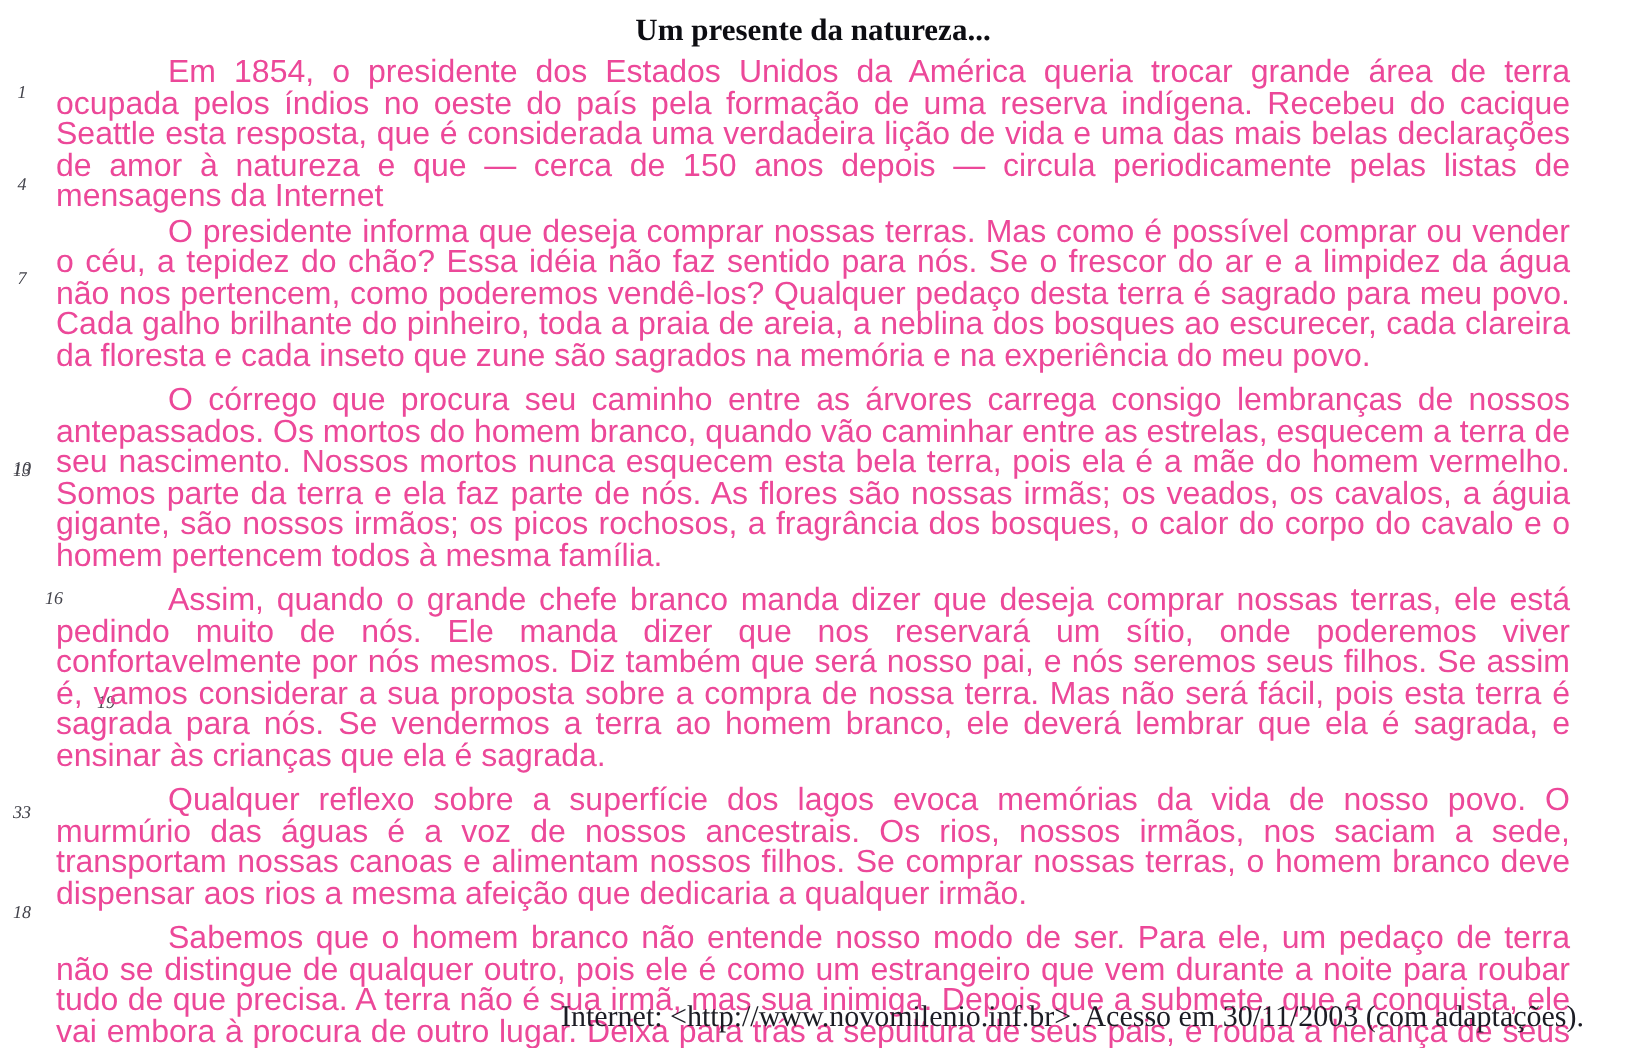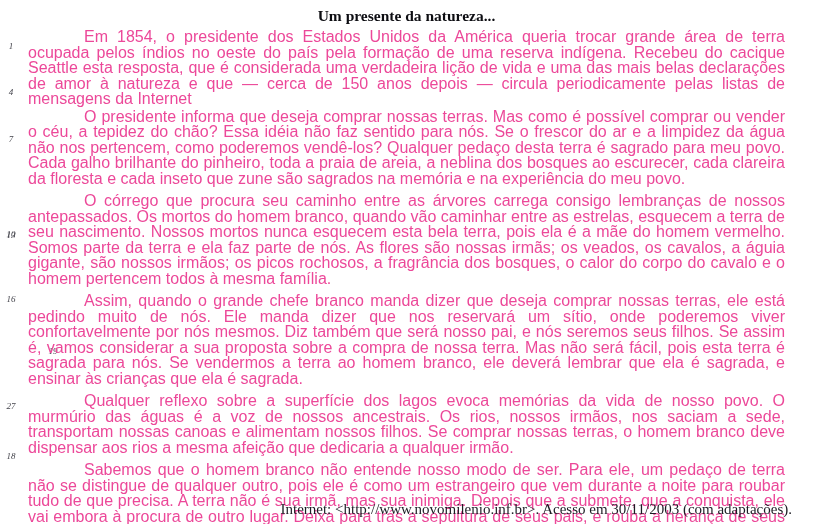--- a/index.html
+++ b/index.html
@@ -75,23 +75,23 @@
 
 <div class="page">
   <h1 class="title">Um presente da natureza...</h1>
 
   <div class="gutter">
       <span class="ln" style="top: 41px;">1</span>
       <span class="ln" style="top: 87px;">4</span>
       <span class="ln" style="top: 134px;">7</span>
       <span class="ln" style="top: 190px; margin-top: 39px;">10</span>
       <span class="ln" style="top: 230px;">13</span>
-      <span class="ln" style="top: 294px;">16</span>
+      <span class="ln" style="top: 294px; margin-left: 16px;">16</span>
       <span class="ln" style="top: 346px; margin-left: 42px;">19</span>
-      <span class="ln" style="top: 401px;">27</span>
+      <span class="ln" style="top: 401px;">33</span>
       <span class="ln" style="top: 451px;">18</span>
     </div>
 
   <div class="doc-body">
       <p class="para">Em 1854, o presidente dos Estados Unidos da América queria trocar grande área de terra ocupada pelos índios no oeste do país pela formação de uma reserva indígena. Recebeu do cacique Seattle esta resposta, que é considerada uma verdadeira lição de vida e uma das mais belas declarações de amor à natureza e que — cerca de 150 anos depois — circula periodicamente pelas listas de mensagens da Internet</p>
       <p class="para">O presidente informa que deseja comprar nossas terras. Mas como é possível comprar ou vender o céu, a tepidez do chão? Essa idéia não faz sentido para nós. Se o frescor do ar e a limpidez da água não nos pertencem, como poderemos vendê-los? Qualquer pedaço desta terra é sagrado para meu povo. Cada galho brilhante do pinheiro, toda a praia de areia, a neblina dos bosques ao escurecer, cada clareira da floresta e cada inseto que zune são sagrados na memória e na experiência do meu povo.</p>
       <p class="para">O córrego que procura seu caminho entre as árvores carrega consigo lembranças de nossos antepassados. Os mortos do homem branco, quando vão caminhar entre as estrelas, esquecem a terra de seu nascimento. Nossos mortos nunca esquecem esta bela terra, pois ela é a mãe do homem vermelho. Somos parte da terra e ela faz parte de nós. As flores são nossas irmãs; os veados, os cavalos, a águia gigante, são nossos irmãos; os picos rochosos, a fragrância dos bosques, o calor do corpo do cavalo e o homem pertencem todos à mesma família.</p>
       <p class="para">Assim, quando o grande chefe branco manda dizer que deseja comprar nossas terras, ele está pedindo muito de nós. Ele manda dizer que nos reservará um sítio, onde poderemos viver confortavelmente por nós mesmos. Diz também que será nosso pai, e nós seremos seus filhos. Se assim é, vamos considerar a sua proposta sobre a compra de nossa terra. Mas não será fácil, pois esta terra é sagrada para nós. Se vendermos a terra ao homem branco, ele deverá lembrar que ela é sagrada, e ensinar às crianças que ela é sagrada.</p>
       <p class="para">Qualquer reflexo sobre a superfície dos lagos evoca memórias da vida de nosso povo. O murmúrio das águas é a voz de nossos ancestrais. Os rios, nossos irmãos, nos saciam a sede, transportam nossas canoas e alimentam nossos filhos. Se comprar nossas terras, o homem branco deve dispensar aos rios a mesma afeição que dedicaria a qualquer irmão.</p>
       <p class="para">Sabemos que o homem branco não entende nosso modo de ser. Para ele, um pedaço de terra não se distingue de qualquer outro, pois ele é como um estrangeiro que vem durante a noite para roubar tudo de que precisa. A terra não é sua irmã, mas sua inimiga. Depois que a submete, que a conquista, ele vai embora à procura de outro lugar. Deixa para trás a sepultura de seus pais, e rouba a herança de seus filhos. Seu apetite vai exaurir a terra, deixando atrás de si apenas desertos.</p>

